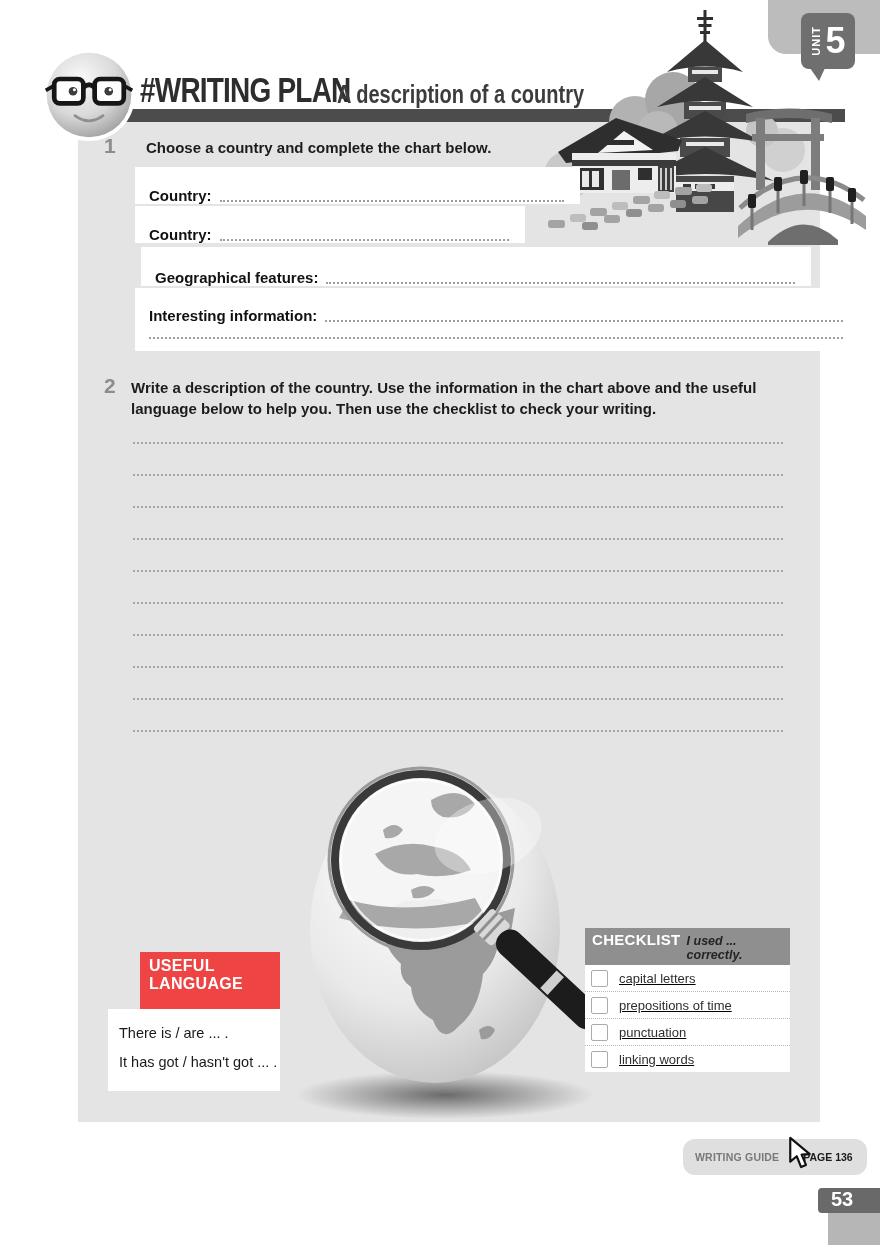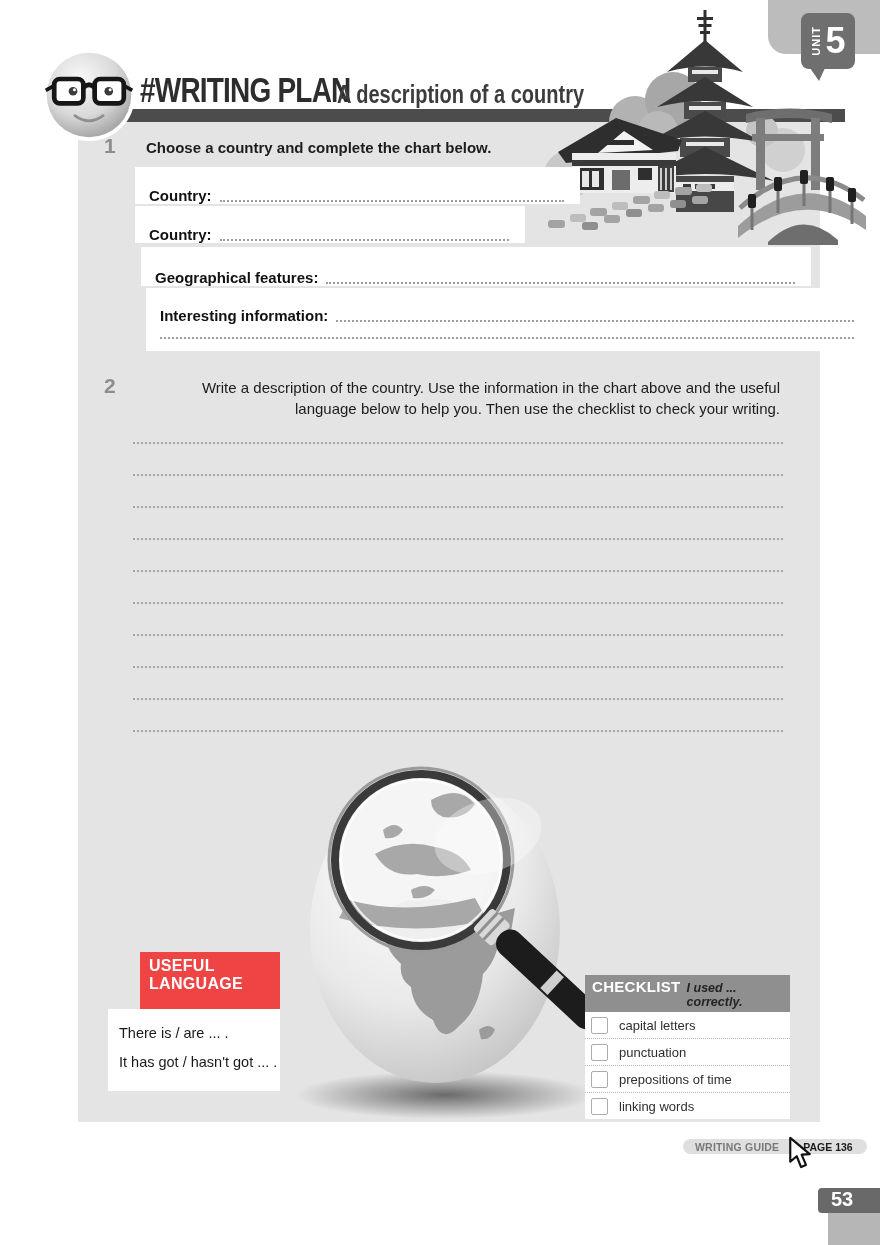--- a/index.html
+++ b/index.html
@@ -25,47 +25,47 @@
   .ex-num{position:absolute;font-size:21px;font-weight:800;color:#8d8d8d;z-index:2;}
   .ex1-num{left:104px;top:134px;}
   .ex1-text{position:absolute;left:131px;top:139px;font-size:15px;font-weight:700;color:#1c1c1c;z-index:2;margin-left:15px;}
   .field{position:absolute;background:#ffffff;box-sizing:border-box;z-index:2;}
   .field .frow{display:flex;align-items:flex-end;padding:0 16px 9px 14px;height:100%;}
   .field .label{font-weight:700;font-size:15px;color:#111;white-space:nowrap;margin-right:8px;line-height:1.1;}
   .field .line{flex:1;border-bottom:2px dotted #9d9d9d;height:2px;align-self:flex-end;margin-bottom:2px;}
   .field1{left:135px;top:167px;width:445px;height:37px;}
   .field2{left:135px;top:206px;width:390px;height:37px;}
   .field3{left:141px;top:247px;width:670px;height:39px;}
-  .field4{left:135px;top:288px;width:724px;height:63px;margin-left:11px;}
+  .field4{left:135px;top:288px;width:724px;height:63px;}
   .field4 .frow{height:36px;}
   .field4 .extra-line{position:absolute;left:14px;right:16px;bottom:12px;border-bottom:2px dotted #9d9d9d;}
   
   .ex2-num{left:104px;top:374px;}
-  .ex2-text{position:absolute;left:146px;top:377px;width:634px;font-size:15px;font-weight:400;color:#1c1c1c;line-height:21px;z-index:2;text-align:right;}
+  .ex2-text{position:absolute;left:131px;top:377px;width:634px;font-size:15px;font-weight:700;color:#1c1c1c;line-height:21px;z-index:2;}
   .writing-lines{position:absolute;left:133px;top:412px;width:650px;z-index:1;}
   .writing-lines .wline{height:30px;border-bottom:2px dotted #a6a6a6;}
   
   .globe-shadow{position:absolute;left:290px;top:1070px;width:310px;height:50px;background:radial-gradient(ellipse at center,rgba(25,25,25,.6) 0%,rgba(25,25,25,0) 68%);z-index:1;}
   .globe{position:absolute;left:283px;top:758px;width:320px;height:330px;z-index:2;}
   
   .ul-box{position:absolute;left:108px;top:952px;width:172px;z-index:3;}
   .ul-header{background:#ef4444;color:#fff;font-size:16px;font-weight:800;padding:5px 0 16px 9px;letter-spacing:.3px;margin-left:32px;}
   .ul-body{background:#fff;padding:10px 8px 14px 11px;}
   .ul-phrase{font-size:14.5px;color:#1a1a1a;line-height:29px;white-space:nowrap;}
   
-  .cl-box{position:absolute;left:585px;top:928px;width:205px;z-index:3;margin-top:47px;}
+  .cl-box{position:absolute;left:585px;top:928px;width:205px;z-index:3;}
   .cl-header{background:#8f8f8f;padding:3px 6px 3px 7px;display:flex;align-items:baseline;gap:6px;}
   .cl-title{color:#fff;font-weight:800;font-size:15px;letter-spacing:.3px;}
   .cl-sub{color:#242424;font-weight:700;font-style:italic;font-size:12.5px;}
-  .cl-row{background:#fff;height:26px;display:flex;align-items:center;padding-left:6px;border-bottom:1px dotted #b8b8b8;}
+  .cl-row{background:#fff;height:26px;display:flex;align-items:center;padding-left:6px;border-bottom:1px dotted #b8b8b8;text-decoration:underline;}
   .cl-row:last-child{border-bottom:none;}
   .checkbox{width:15px;height:15px;background:#fff;border:1.5px solid #ababab;border-radius:2px;margin-right:11px;flex:none;}
   .cl-label{font-size:13px;color:#2e2e2e;}
   
-  .guide-pill{position:absolute;left:683px;top:1139px;height:15px;background:#dfdfdf;border-radius:12px;display:flex;align-items:center;padding:0 14px 0 12px;gap:24px;z-index:2;}
+  .guide-pill{position:absolute;left:683px;top:1139px;height:36px;background:#dfdfdf;border-radius:12px;display:flex;align-items:center;padding:0 14px 0 12px;gap:24px;z-index:2;}
   .guide-label{font-size:10.5px;font-weight:700;color:#787878;letter-spacing:.2px;white-space:nowrap;}
   .guide-page{font-size:10.5px;font-weight:800;color:#1b1b1b;white-space:nowrap;}
   .cursor-icon{position:absolute;left:787px;top:1136px;width:26px;height:34px;z-index:3;}
   .page-tab{position:absolute;left:818px;top:1188px;width:74px;height:25px;background:#696969;border-radius:4px 0 0 4px;color:#fff;font-weight:800;font-size:20px;display:flex;padding-left:13px;box-sizing:border-box;z-index:2;}
   .page-tab-below{position:absolute;left:828px;top:1213px;width:52px;height:32px;background:#b6b6b6;z-index:1;}
 </style>
 </head>
 <body>
 
 <div class="content-bg"></div>
@@ -291,25 +291,25 @@
   <div class="cl-header">
     <span class="cl-title">CHECKLIST</span>
     <span class="cl-sub">I used ... correctly.</span>
   </div>
   <div class="cl-row">
     <span class="checkbox"></span>
     <span class="cl-label">capital letters</span>
   </div>
   <div class="cl-row">
     <span class="checkbox"></span>
-    <span class="cl-label">punctuation</span>
+    <span class="cl-label">prepositions of time</span>
   </div>
   <div class="cl-row">
     <span class="checkbox"></span>
-    <span class="cl-label">prepositions of time</span>
+    <span class="cl-label">punctuation</span>
   </div>
   <div class="cl-row">
     <span class="checkbox"></span>
     <span class="cl-label">linking words</span>
   </div>
 </div>
 
 <div class="guide-pill">
   <span class="guide-label">WRITING GUIDE</span>
   <span class="guide-page">PAGE 136</span>

